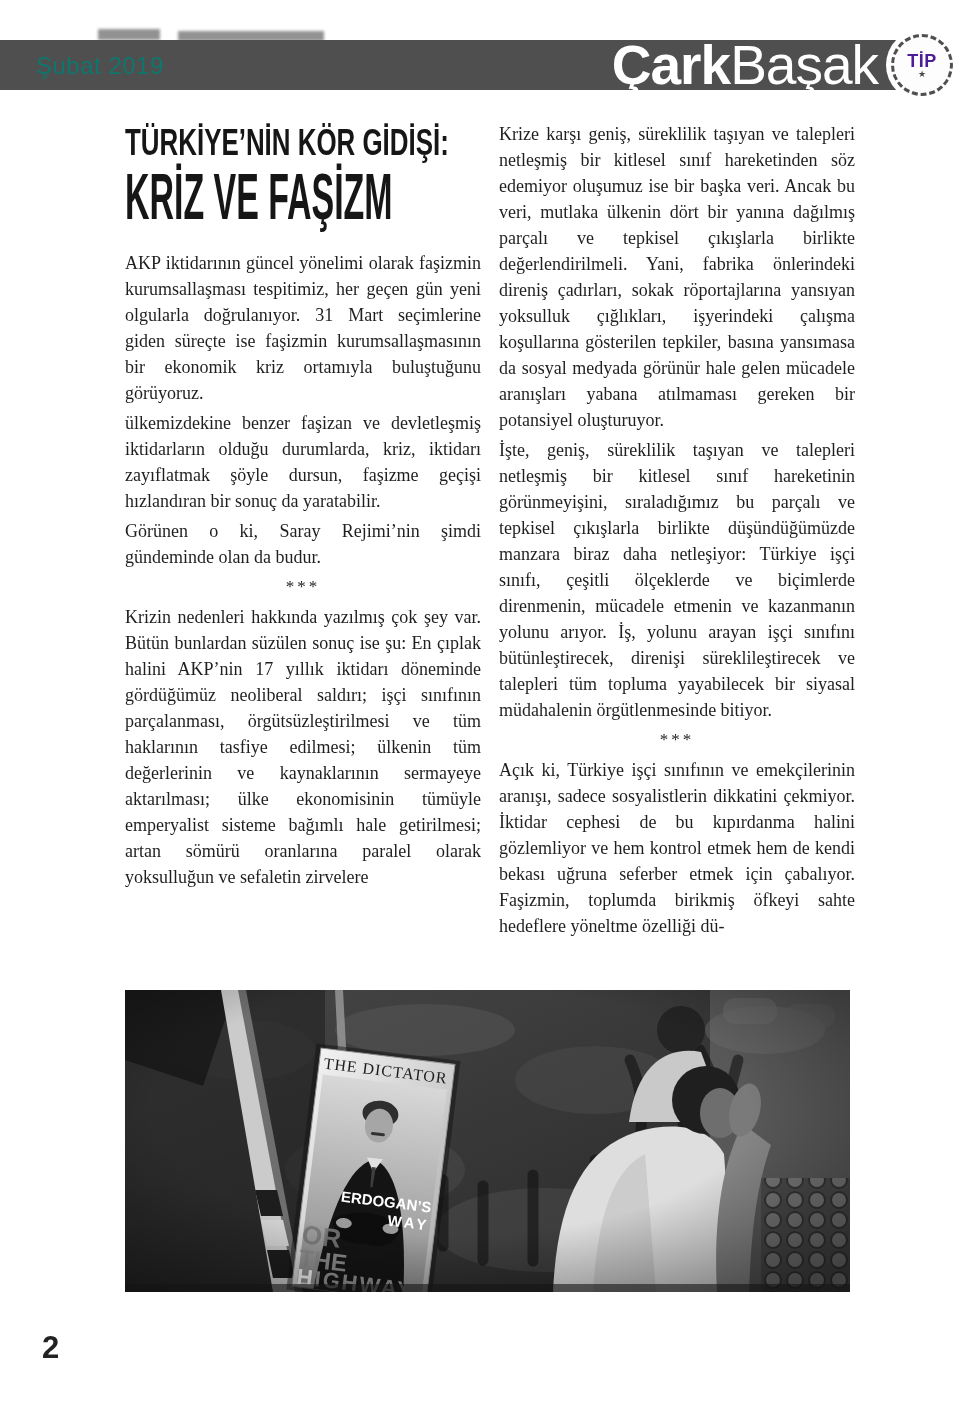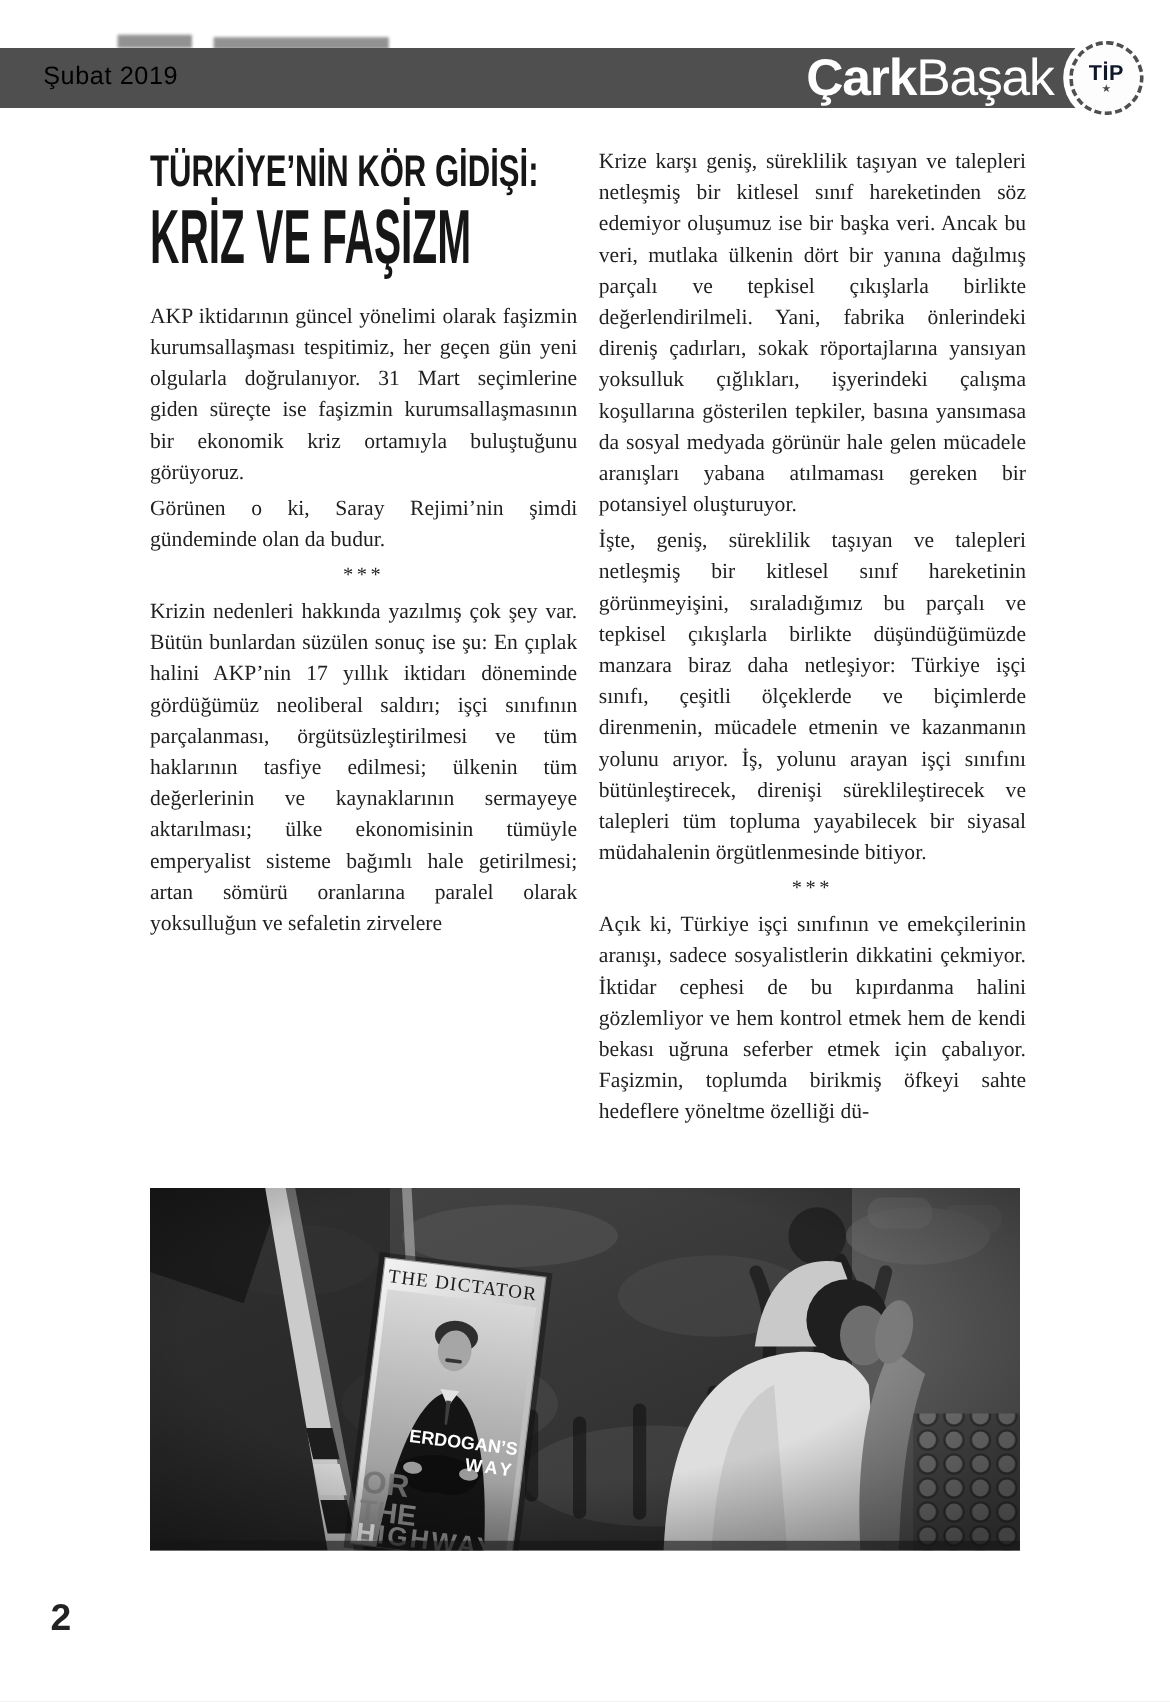--- a/index.html
+++ b/index.html
@@ -8,44 +8,44 @@
     background:#ffffff;overflow:hidden;
     font-family:"Liberation Serif", serif;color:#1f1f1f;
   }
   
   .header-bar{
     position:absolute;left:0;top:40px;width:946px;height:50px;
     background:#4f4f4f;
   }
   .issue-date{
     position:absolute;left:36px;top:52px;
-    font-family:"Liberation Sans", sans-serif;font-size:21px;
-    color:#000000;letter-spacing:.5px;
+    font-family:"Liberation Sans", sans-serif;font-size:24px;
+    color:#0f766e;letter-spacing:.5px;
   }
   .brand{
     position:absolute;right:97px;top:41px;
-    font-family:"Liberation Sans", sans-serif;font-size:43px;line-height:48px;
+    font-family:"Liberation Sans", sans-serif;font-size:55px;line-height:48px;
     color:#ffffff;letter-spacing:-1px;white-space:nowrap;
   }
   .brand .b1{font-weight:bold;}
   .brand .b2{font-weight:normal;}
   .tip-logo{
     position:absolute;left:888px;top:31px;width:68px;height:68px;
     background:#ffffff;border-radius:50%;
     box-shadow:0 0 0 2px #ffffff;
     display:flex;align-items:center;justify-content:center;
   }
   .tip-inner{
     width:56px;height:56px;border-radius:50%;
     border:3px dashed #4f4f4f;background:#fdfdfd;
     display:flex;flex-direction:column;align-items:center;justify-content:center;
   }
   .tip-abbr{
     font-family:"Liberation Sans", sans-serif;font-weight:bold;
-    font-size:18px;color:#0f172a;line-height:18px;letter-spacing:.5px;
+    font-size:18px;color:#4c1d95;line-height:18px;letter-spacing:.5px;
   }
   .tip-star{font-size:9px;color:#4a4a4a;line-height:9px;}
   .scan-artifact{position:absolute;background:#3a3a3a;filter:blur(1.5px);opacity:.55;}
   .sa1{left:98px;top:29px;width:62px;height:11px;}
   .sa2{left:178px;top:31px;width:146px;height:10px;}
 
   
   .kicker{
     position:absolute;left:125px;top:122px;
     font-family:"Liberation Sans", sans-serif;font-weight:bold;
@@ -104,20 +104,21 @@
       <div class="tip-abbr">TİP</div>
       <div class="tip-star">★</div>
     </div>
   </div>
 
   <div class="kicker">TÜRKİYE’NİN KÖR GİDİŞİ:</div>
   <div class="title">KRİZ VE FAŞİZM</div>
 
   <div class="col col-left">
     <p>AKP iktidarının güncel yönelimi olarak faşizmin kurumsallaşması tespitimiz, her geçen gün yeni olgularla doğrulanıyor. 31 Mart seçimlerine giden süreçte ise faşizmin kurumsallaşmasının bir ekonomik kriz ortamıyla buluştuğunu görüyoruz.</p>
+    <p>ülkemizdekine benzer faşizan ve devletleşmiş iktidarların olduğu durumlarda, kriz, iktidarı zayıflatmak şöyle dursun, faşizme geçişi hızlandıran bir sonuç da yaratabilir.</p>
     <p>Görünen o ki, Saray Rejimi’nin şimdi gündeminde olan da budur.</p>
     <div class="sep">***</div>
     <p>Krizin nedenleri hakkında yazılmış çok şey var. Bütün bunlardan süzülen sonuç ise şu: En çıplak halini AKP’nin 17 yıllık iktidarı döneminde gördüğümüz neoliberal saldırı; işçi sınıfının parçalanması, örgütsüzleştirilmesi ve tüm haklarının tasfiye edilmesi; ülkenin tüm değerlerinin ve kaynaklarının sermayeye aktarılması; ülke ekonomisinin tümüyle emperyalist sisteme bağımlı hale getirilmesi; artan sömürü oranlarına paralel olarak yoksulluğun ve sefaletin zirvelere</p>
   </div>
 
   <div class="col col-right">
     <p>Krize karşı geniş, süreklilik taşıyan ve talepleri netleşmiş bir kitlesel sınıf hareketinden söz edemiyor oluşumuz ise bir başka veri. Ancak bu veri, mutlaka ülkenin dört bir yanına dağılmış parçalı ve tepkisel çıkışlarla birlikte değerlendirilmeli. Yani, fabrika önlerindeki direniş çadırları, sokak röportajlarına yansıyan yoksulluk çığlıkları, işyerindeki çalışma koşullarına gösterilen tepkiler, basına yansımasa da sosyal medyada görünür hale gelen mücadele aranışları yabana atılmaması gereken bir potansiyel oluşturuyor.</p>
     <p>İşte, geniş, süreklilik taşıyan ve talepleri netleşmiş bir kitlesel sınıf hareketinin görünmeyişini, sıraladığımız bu parçalı ve tepkisel çıkışlarla birlikte düşündüğümüzde manzara biraz daha netleşiyor: Türkiye işçi sınıfı, çeşitli ölçeklerde ve biçimlerde direnmenin, mücadele etmenin ve kazanmanın yolunu arıyor. İş, yolunu arayan işçi sınıfını bütünleştirecek, direnişi süreklileştirecek ve talepleri tüm topluma yayabilecek bir siyasal müdahalenin örgütlenmesinde bitiyor.</p>
     <div class="sep">***</div>
     <p>Açık ki, Türkiye işçi sınıfının ve emekçilerinin aranışı, sadece sosyalistlerin dikkatini çekmiyor. İktidar cephesi de bu kıpırdanma halini gözlemliyor ve hem kontrol etmek hem de kendi bekası uğruna seferber etmek için çabalıyor. Faşizmin, toplumda birikmiş öfkeyi sahte hedeflere yöneltme özelliği dü-</p>

